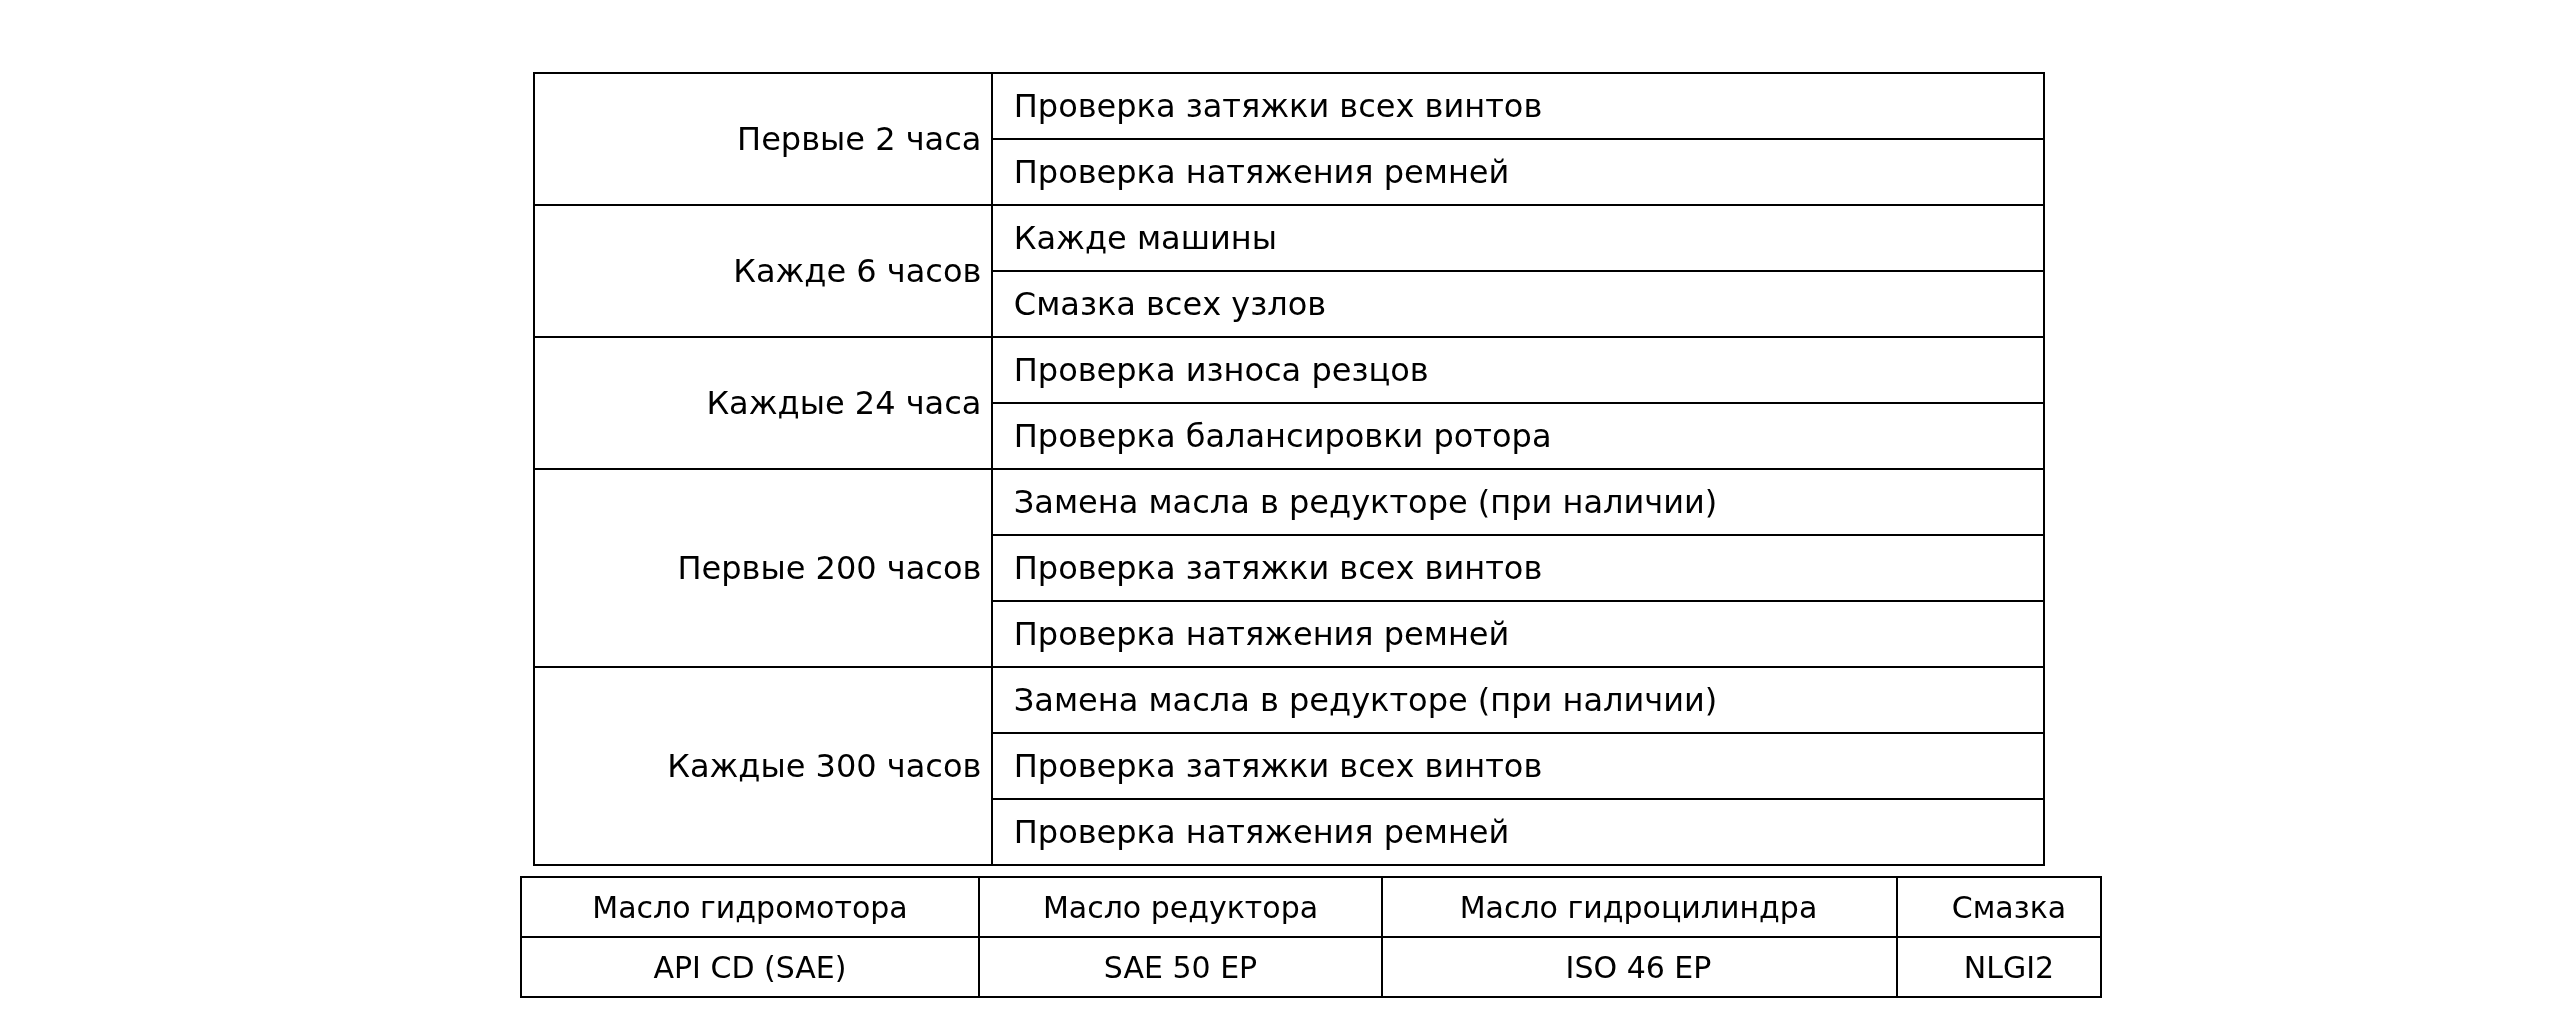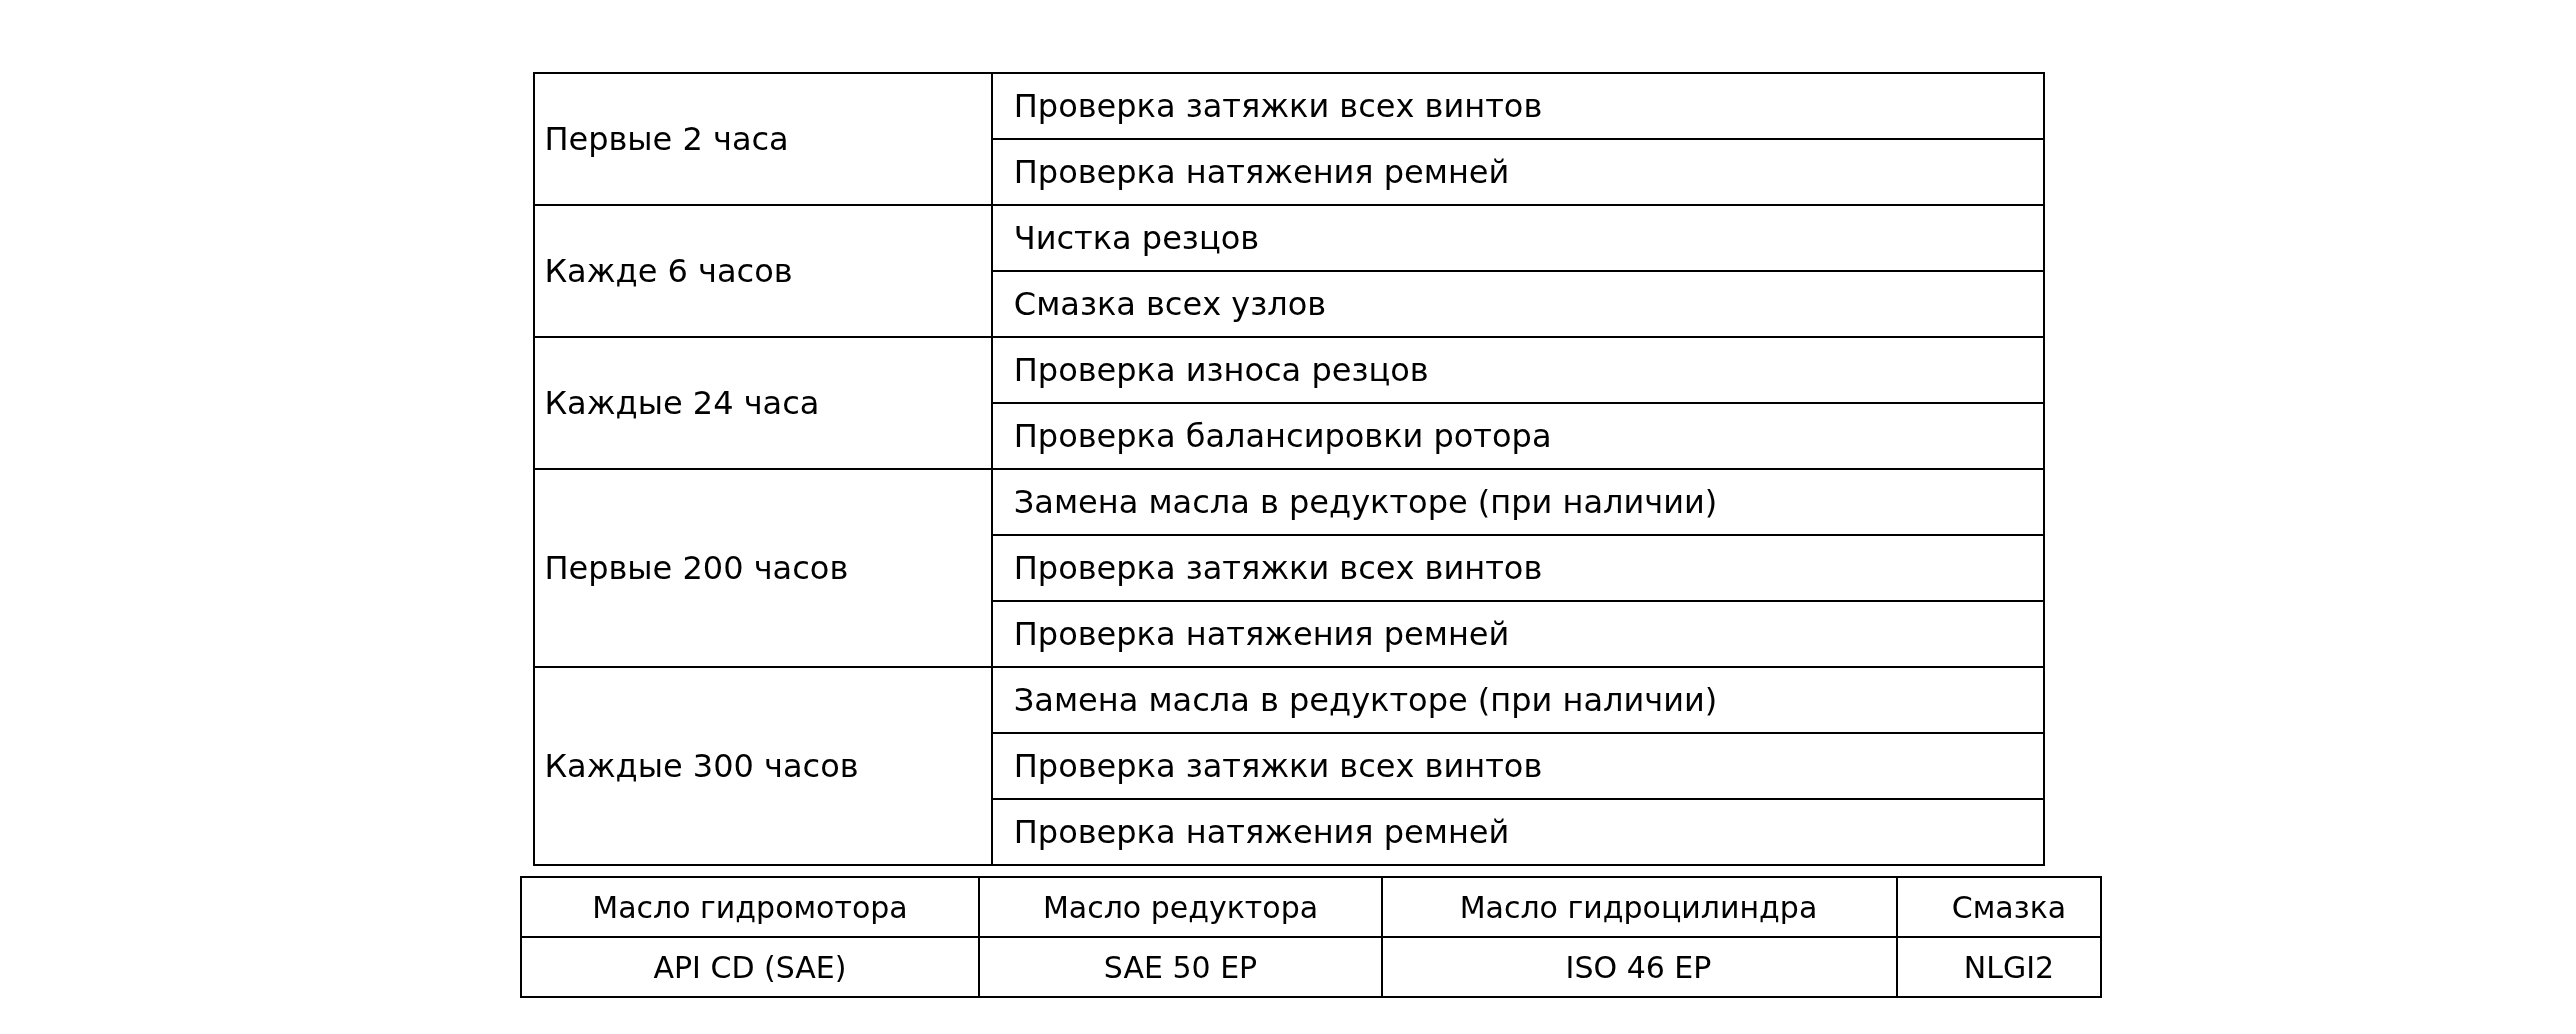--- a/index.html
+++ b/index.html
@@ -44,21 +44,21 @@
     border: 2.8px solid #000000;
     font-size: 32px;
     font-family: "DejaVu Sans", sans-serif;
     color: #000000;
     padding: 0;
     height: 64px;
     vertical-align: middle;
   }
   .schedule td.interval {
     width: 437px;
-    text-align: left;
+    text-align: right;
     padding: 0 9.4px;
     border-radius: 23px;
   }
   .schedule td.task {
     width: 1029px;
     text-align: left;
     padding-left: 21px;
   }
   
   .lubricants {
@@ -97,21 +97,21 @@
       <tr>
         <td class="interval" rowspan="2">Первые 2 часа</td>
         <td class="task">Проверка затяжки всех винтов</td>
       </tr>
       <tr>
         <td class="task">Проверка натяжения ремней</td>
       </tr>
 
       <tr>
         <td class="interval" rowspan="2">Кажде 6 часов</td>
-        <td class="task">Чистка резцов</td>
+        <td class="task">Кажде машины</td>
       </tr>
       <tr>
         <td class="task">Смазка всех узлов</td>
       </tr>
 
       <tr>
         <td class="interval" rowspan="2">Каждые 24 часа</td>
         <td class="task">Проверка износа резцов</td>
       </tr>
       <tr>

